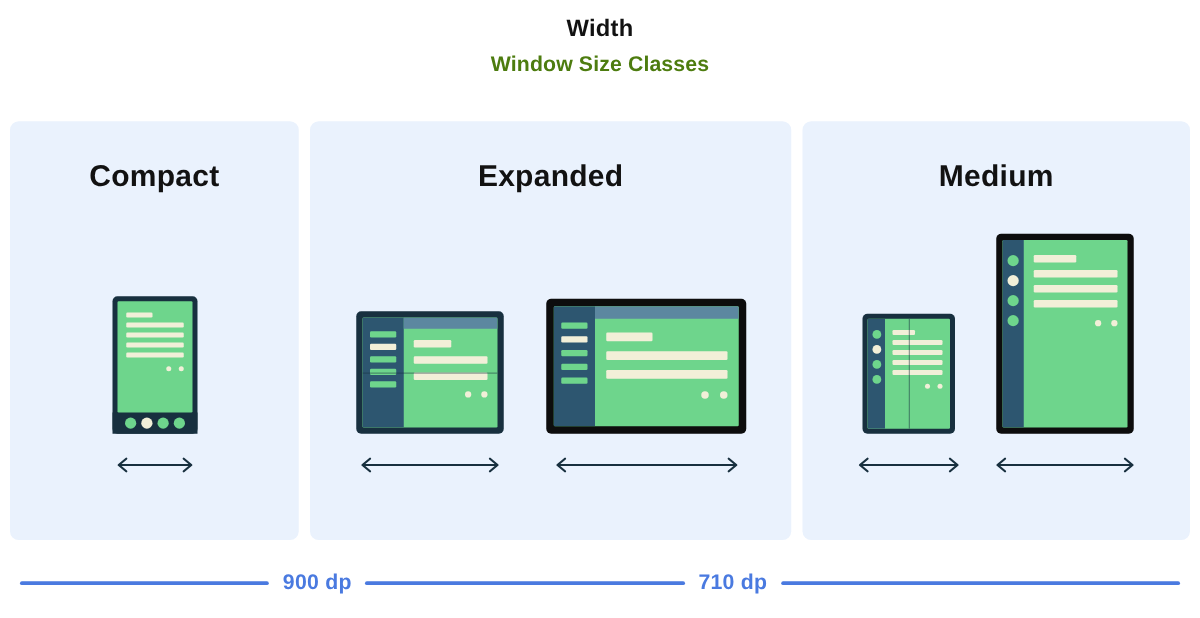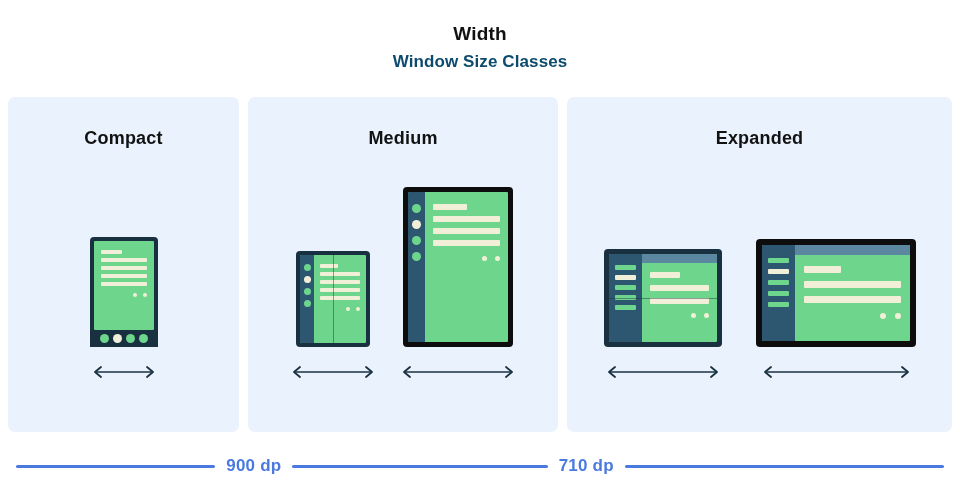--- a/index.html
+++ b/index.html
@@ -9,34 +9,34 @@
     height: 494px;
     background: #ffffff;
     font-family: "Liberation Sans", sans-serif;
     position: relative;
     overflow: hidden;
   }
 
   
   .header {
     width: 100%;
-    padding-top: 22px;
+    padding-top: 12px;
     text-align: center;
   }
   .header-title {
     font-size: 19px;
     font-weight: bold;
     color: #121212;
     letter-spacing: 0.2px;
     line-height: 24px;
   }
   .header-subtitle {
     font-size: 17px;
     font-weight: bold;
-    color: #0c4a6e;
+    color: #4d7c0f;
     letter-spacing: 0.1px;
     line-height: 22px;
     margin-top: 5px;
   }
 
   
   .panels {
     position: absolute;
     top: 97px;
     left: 8px;
@@ -53,21 +53,21 @@
   .panel-compact  { width: 231px; }
   .panel-medium   { width: 310px; }
   .panel-expanded { width: 385px; }
 
   .panel-title {
     position: absolute;
     top: 31px;
     left: 0;
     width: 100%;
     text-align: center;
-    font-size: 18px;
+    font-size: 24px;
     font-weight: bold;
     color: #121212;
     letter-spacing: 0.2px;
   }
 
   .devices {
     position: absolute;
     left: 0;
     width: 100%;
     top: 82px;
@@ -242,91 +242,20 @@
             <div class="phonenav-dot active"></div>
             <div class="phonenav-dot"></div>
             <div class="phonenav-dot"></div>
           </div>
         </div>
 
         <svg class="arrow" width="70" height="14" viewBox="0 0 70 14">
           <line x1="6" y1="7" x2="64" y2="7" stroke="#18303f" stroke-width="1.6"></line>
           <polyline points="12,2 6,7 12,12" fill="none" stroke="#18303f" stroke-width="1.8" stroke-linecap="round" stroke-linejoin="round"></polyline>
           <polyline points="58,2 64,7 58,12" fill="none" stroke="#18303f" stroke-width="1.8" stroke-linecap="round" stroke-linejoin="round"></polyline>
-        </svg>
-      </div>
-    </div>
-  </div>
-
-  <div class="panel panel-medium">
-    <div class="panel-title">Medium</div>
-
-    <div class="devices">
-
-      <div class="device-slot">
-        <div class="device" style="width:74px;height:96px;border-radius:4px;padding:4px;">
-          <div class="screen" style="border-radius:1px;">
-            <div class="rail" style="width:14px;padding-top:9px;gap:5px;">
-              <div class="rail-dot" style="width:7px;height:7px;"></div>
-              <div class="rail-dot active" style="width:7px;height:7px;"></div>
-              <div class="rail-dot" style="width:7px;height:7px;"></div>
-              <div class="rail-dot" style="width:7px;height:7px;"></div>
-            </div>
-            <div class="content" style="padding:9px 6px 0 6px;">
-              <div class="lines" style="gap:4px;">
-                <div class="line" style="width:45%;height:4px;"></div>
-                <div class="line" style="width:100%;height:4px;"></div>
-                <div class="line" style="width:100%;height:4px;"></div>
-                <div class="line" style="width:100%;height:4px;"></div>
-                <div class="line" style="width:100%;height:4px;"></div>
-              </div>
-              <div class="dots" style="gap:6px;margin-top:7px;">
-                <div class="dot" style="width:4px;height:4px;"></div>
-                <div class="dot" style="width:4px;height:4px;"></div>
-              </div>
-            </div>
-            <div class="fold-v" style="left:50%;"></div>
-          </div>
-        </div>
-
-        <svg class="arrow" width="90" height="14" viewBox="0 0 90 14">
-          <line x1="6" y1="7" x2="84" y2="7" stroke="#18303f" stroke-width="1.6"></line>
-          <polyline points="12,2 6,7 12,12" fill="none" stroke="#18303f" stroke-width="1.8" stroke-linecap="round" stroke-linejoin="round"></polyline>
-          <polyline points="78,2 84,7 78,12" fill="none" stroke="#18303f" stroke-width="1.8" stroke-linecap="round" stroke-linejoin="round"></polyline>
-        </svg>
-      </div>
-
-      <div class="device-slot">
-        <div class="device black-frame" style="width:110px;height:160px;border-radius:4px;padding:5px;">
-          <div class="screen" style="border-radius:1px;">
-            <div class="rail" style="width:17px;padding-top:12px;gap:7px;">
-              <div class="rail-dot" style="width:9px;height:9px;"></div>
-              <div class="rail-dot active" style="width:9px;height:9px;"></div>
-              <div class="rail-dot" style="width:9px;height:9px;"></div>
-              <div class="rail-dot" style="width:9px;height:9px;"></div>
-            </div>
-            <div class="content" style="padding:12px 8px 0 8px;">
-              <div class="lines" style="gap:6px;">
-                <div class="line" style="width:50%;height:6px;"></div>
-                <div class="line" style="width:100%;height:6px;"></div>
-                <div class="line" style="width:100%;height:6px;"></div>
-                <div class="line" style="width:100%;height:6px;"></div>
-              </div>
-              <div class="dots" style="gap:8px;margin-top:10px;">
-                <div class="dot" style="width:5px;height:5px;"></div>
-                <div class="dot" style="width:5px;height:5px;"></div>
-              </div>
-            </div>
-          </div>
-        </div>
-
-        <svg class="arrow" width="120" height="14" viewBox="0 0 120 14">
-          <line x1="6" y1="7" x2="114" y2="7" stroke="#18303f" stroke-width="1.6"></line>
-          <polyline points="12,2 6,7 12,12" fill="none" stroke="#18303f" stroke-width="1.8" stroke-linecap="round" stroke-linejoin="round"></polyline>
-          <polyline points="108,2 114,7 108,12" fill="none" stroke="#18303f" stroke-width="1.8" stroke-linecap="round" stroke-linejoin="round"></polyline>
         </svg>
       </div>
     </div>
   </div>
 
   <div class="panel panel-expanded">
     <div class="panel-title">Expanded</div>
 
     <div class="devices" style="gap:33px;">
 
@@ -393,20 +322,91 @@
         </div>
 
         <svg class="arrow" width="155" height="14" viewBox="0 0 155 14">
           <line x1="6" y1="7" x2="149" y2="7" stroke="#18303f" stroke-width="1.6"></line>
           <polyline points="12,2 6,7 12,12" fill="none" stroke="#18303f" stroke-width="1.8" stroke-linecap="round" stroke-linejoin="round"></polyline>
           <polyline points="143,2 149,7 143,12" fill="none" stroke="#18303f" stroke-width="1.8" stroke-linecap="round" stroke-linejoin="round"></polyline>
         </svg>
       </div>
     </div>
   </div>
+
+  <div class="panel panel-medium">
+    <div class="panel-title">Medium</div>
+
+    <div class="devices">
+
+      <div class="device-slot">
+        <div class="device" style="width:74px;height:96px;border-radius:4px;padding:4px;">
+          <div class="screen" style="border-radius:1px;">
+            <div class="rail" style="width:14px;padding-top:9px;gap:5px;">
+              <div class="rail-dot" style="width:7px;height:7px;"></div>
+              <div class="rail-dot active" style="width:7px;height:7px;"></div>
+              <div class="rail-dot" style="width:7px;height:7px;"></div>
+              <div class="rail-dot" style="width:7px;height:7px;"></div>
+            </div>
+            <div class="content" style="padding:9px 6px 0 6px;">
+              <div class="lines" style="gap:4px;">
+                <div class="line" style="width:45%;height:4px;"></div>
+                <div class="line" style="width:100%;height:4px;"></div>
+                <div class="line" style="width:100%;height:4px;"></div>
+                <div class="line" style="width:100%;height:4px;"></div>
+                <div class="line" style="width:100%;height:4px;"></div>
+              </div>
+              <div class="dots" style="gap:6px;margin-top:7px;">
+                <div class="dot" style="width:4px;height:4px;"></div>
+                <div class="dot" style="width:4px;height:4px;"></div>
+              </div>
+            </div>
+            <div class="fold-v" style="left:50%;"></div>
+          </div>
+        </div>
+
+        <svg class="arrow" width="90" height="14" viewBox="0 0 90 14">
+          <line x1="6" y1="7" x2="84" y2="7" stroke="#18303f" stroke-width="1.6"></line>
+          <polyline points="12,2 6,7 12,12" fill="none" stroke="#18303f" stroke-width="1.8" stroke-linecap="round" stroke-linejoin="round"></polyline>
+          <polyline points="78,2 84,7 78,12" fill="none" stroke="#18303f" stroke-width="1.8" stroke-linecap="round" stroke-linejoin="round"></polyline>
+        </svg>
+      </div>
+
+      <div class="device-slot">
+        <div class="device black-frame" style="width:110px;height:160px;border-radius:4px;padding:5px;">
+          <div class="screen" style="border-radius:1px;">
+            <div class="rail" style="width:17px;padding-top:12px;gap:7px;">
+              <div class="rail-dot" style="width:9px;height:9px;"></div>
+              <div class="rail-dot active" style="width:9px;height:9px;"></div>
+              <div class="rail-dot" style="width:9px;height:9px;"></div>
+              <div class="rail-dot" style="width:9px;height:9px;"></div>
+            </div>
+            <div class="content" style="padding:12px 8px 0 8px;">
+              <div class="lines" style="gap:6px;">
+                <div class="line" style="width:50%;height:6px;"></div>
+                <div class="line" style="width:100%;height:6px;"></div>
+                <div class="line" style="width:100%;height:6px;"></div>
+                <div class="line" style="width:100%;height:6px;"></div>
+              </div>
+              <div class="dots" style="gap:8px;margin-top:10px;">
+                <div class="dot" style="width:5px;height:5px;"></div>
+                <div class="dot" style="width:5px;height:5px;"></div>
+              </div>
+            </div>
+          </div>
+        </div>
+
+        <svg class="arrow" width="120" height="14" viewBox="0 0 120 14">
+          <line x1="6" y1="7" x2="114" y2="7" stroke="#18303f" stroke-width="1.6"></line>
+          <polyline points="12,2 6,7 12,12" fill="none" stroke="#18303f" stroke-width="1.8" stroke-linecap="round" stroke-linejoin="round"></polyline>
+          <polyline points="108,2 114,7 108,12" fill="none" stroke="#18303f" stroke-width="1.8" stroke-linecap="round" stroke-linejoin="round"></polyline>
+        </svg>
+      </div>
+    </div>
+  </div>
 </div>
 
 <div class="dp-scale">
   <div class="dp-rule rule-a"></div>
   <div class="dp-label">900 dp</div>
   <div class="dp-rule rule-b"></div>
   <div class="dp-label">710 dp</div>
   <div class="dp-rule rule-c"></div>
 </div>
 

